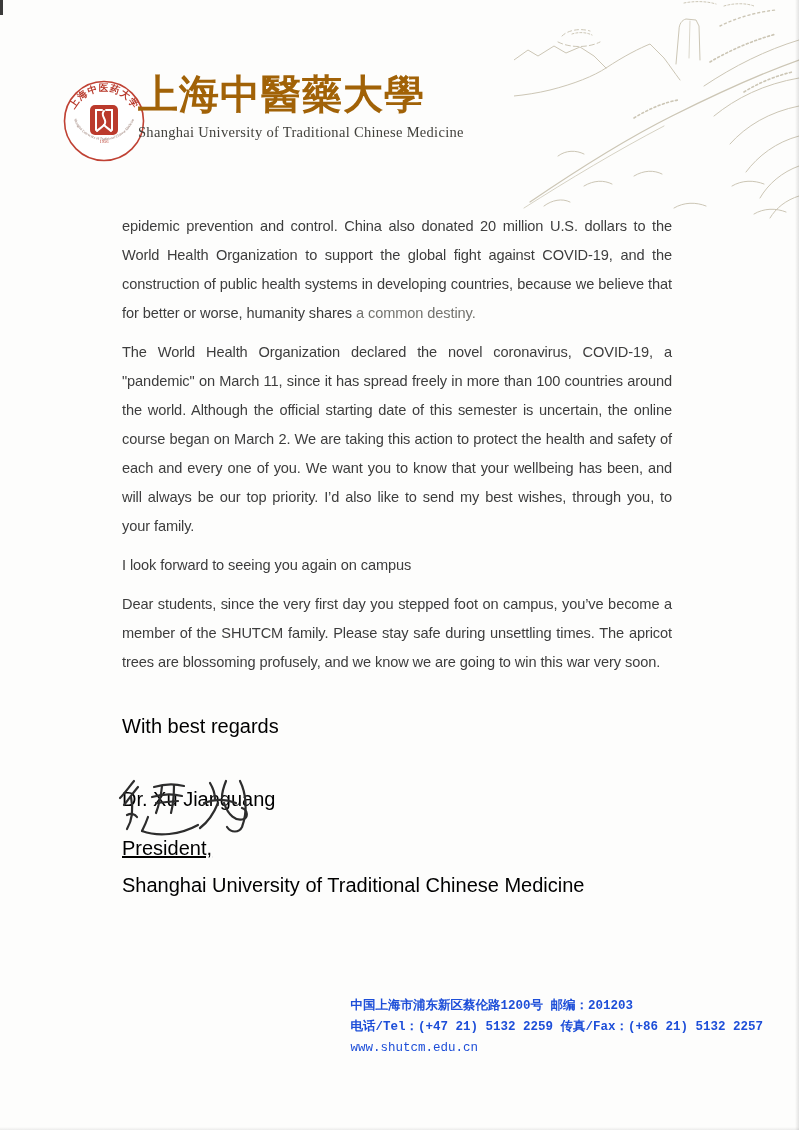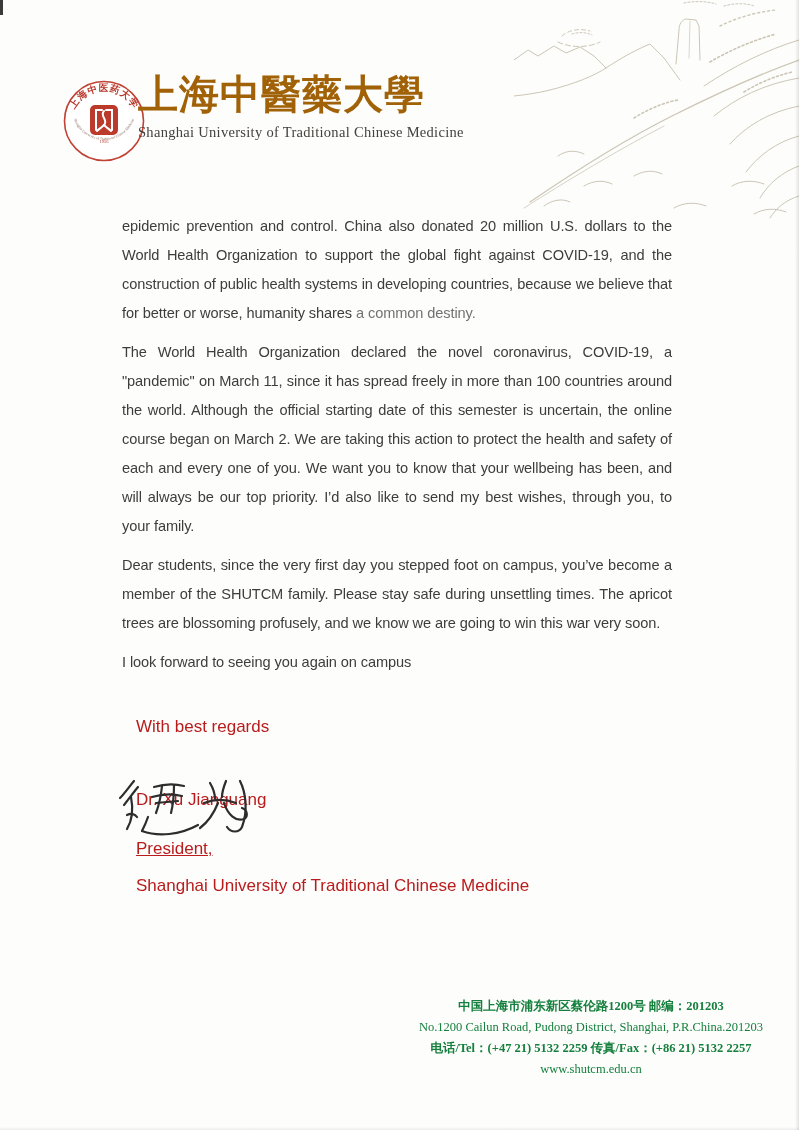--- a/index.html
+++ b/index.html
@@ -14,29 +14,29 @@
   .seal{position:absolute;left:63px;top:80px;}
   .title-block{position:absolute;left:138px;top:70px;width:420px;}
   .cal{font-family:"DejaVu Serif","Liberation Serif",serif;font-weight:bold;
        font-size:40px;line-height:48px;color:#a16207;letter-spacing:1px;white-space:nowrap;}
   .sub{font-family:"Liberation Serif","DejaVu Serif",serif;font-size:14.5px;
        color:#42413c;margin-top:6px;letter-spacing:0.3px;}
   .body-text{position:absolute;left:122px;top:212px;width:562px;
        font-size:14.6px;line-height:29px;color:#3d3d3d;text-align:justify;letter-spacing:-0.1px;}
   .body-text p{margin:0 12px 10px 0;}
   .light{color:#73736e;}
-  .line{position:absolute;left:136px;font-size:17px;line-height:29px;color:#b91c1c;white-space:nowrap;}
+  .line{position:absolute;left:122px;font-size:20px;line-height:29px;color:#000000;white-space:nowrap;}
   .closing-regards{top:712px;}
   .signer-name{top:754px;margin-top:31px;}
   .signature{position:absolute;left:118px;top:777px;}
   .signer-title{top:834px;text-decoration:underline;}
   .signer-org{top:871px;}
-  .footer{position:absolute;right:36px;top:996px;text-align:center;
-       font-family:Liberation Serif, serif;font-size:12.5px;
-       line-height:21px;color:#15803d;white-space:nowrap;}
+  .footer{position:absolute;right:36px;top:996px;text-align:left;
+       font-family:Liberation Mono, monospace;font-size:12.5px;
+       line-height:21px;color:#1d4ed8;white-space:nowrap;}
   .footer .zh{font-weight:bold;}
 </style>
 </head>
 <body>
 
 <div class="page">
 
   <div class="corner-artifact"></div>
 
   <svg class="artwork" width="285" height="235" viewBox="0 0 285 235">
@@ -109,22 +109,22 @@
   </svg>
 
   <div class="title-block">
     <div class="cal">上海中醫藥大學</div>
     <div class="sub">Shanghai University of Traditional Chinese Medicine</div>
   </div>
 
   <main class="body-text">
     <p><span>epidemic prevention and control. China also donated 20 million U.S. dollars to the World Health Organization to support the global fight against COVID-19, and the construction of public health systems in developing countries, because we believe that for better or worse, humanity shares</span><span class="light"> a common destiny.</span></p>
     <p>The World Health Organization declared the novel coronavirus, COVID-19, a "pandemic" on March 11, since it has spread freely in more than 100 countries around the world. Although the official starting date of this semester is uncertain, the online course began on March 2. We are taking this action to protect the health and safety of each and every one of you. We want you to know that your wellbeing has been, and will always be our top priority. I’d also like to send my best wishes, through you, to your family.</p>
+    <p>I look forward to seeing you again on campus</p>
     <p>Dear students, since the very first day you stepped foot on campus, you’ve become a member of the SHUTCM family. Please stay safe during unsettling times. The apricot trees are blossoming profusely, and we know we are going to win this war very soon.</p>
-    <p>I look forward to seeing you again on campus</p>
   </main>
 
   <div class="line closing-regards">With best regards</div>
   <div class="line signer-name">Dr. Xu Jianguang</div>
 
   <svg class="signature" width="130" height="60" viewBox="0 0 130 60">
     <g fill="none" stroke="#2d2d2d" stroke-width="2.2" stroke-linecap="round">
       <path d="M16,4 C11,10 6,17 2,21"></path>
       <path d="M20,10 C15,16 10,23 6,28"></path>
       <path d="M13,20 C15,30 15,42 9,52"></path>
@@ -143,20 +143,19 @@
       <path d="M106,26 C110,38 118,45 126,42 C130,40 130,33 124,31"></path>
       <path d="M122,4 C128,16 130,34 124,50 C121,56 113,56 109,50"></path>
     </g>
   </svg>
 
   <div class="line signer-title">President,</div>
   <div class="line signer-org">Shanghai University of Traditional Chinese Medicine</div>
 
   <footer class="footer">
     <div class="zh">中国上海市浦东新区蔡伦路1200号  邮编：201203</div>
-    <div>No.1200 Cailun Road, Pudong District, Shanghai, P.R.China.201203</div>
     <div class="zh">电话/Tel：(+47 21) 5132 2259  传真/Fax：(+86 21) 5132 2257</div>
     <div>www.shutcm.edu.cn</div>
   </footer>
 
   <div class="scan-edge-right"></div>
   <div class="scan-edge-bottom"></div>
 </div>
 
 </body></html>

